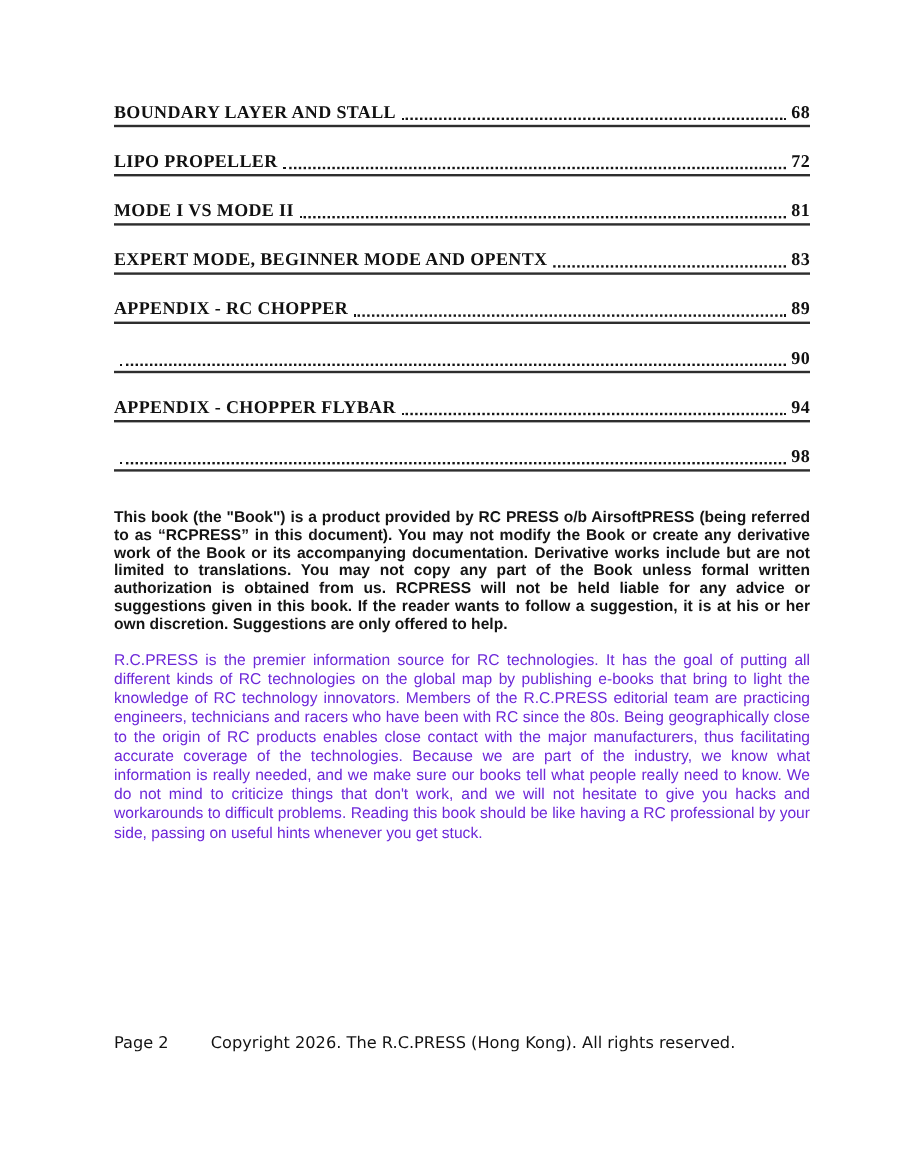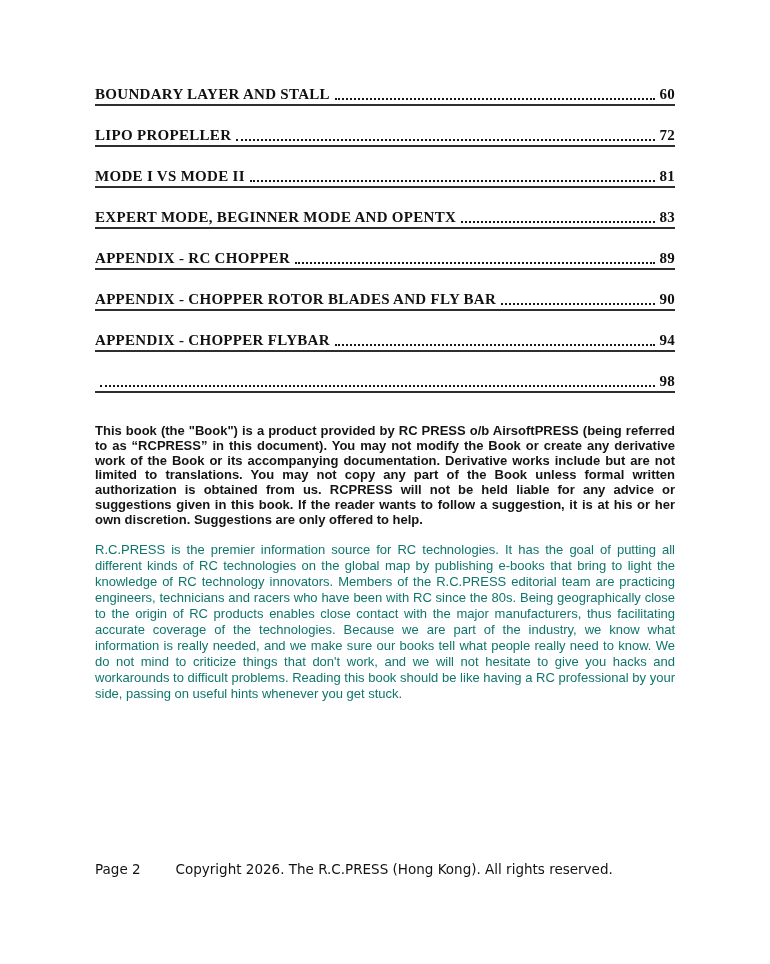--- a/index.html
+++ b/index.html
@@ -56,21 +56,21 @@
     font-size: 13px;
     line-height: 14.8px;
     font-weight: 700;
     color: #141414;
   }
   .para-about {
     margin-top: 14px;
     font-size: 13px;
     line-height: 16.1px;
     font-weight: 400;
-    color: #0f766e;
+    color: #6d28d9;
   }
 
   
   .footer {
     position: absolute;
     left: 95px;
     top: 861px;
     width: 580px;
     font-family: "DejaVu Sans", sans-serif;
     font-size: 13.5px;
@@ -85,21 +85,21 @@
 </head>
 <body>
 
 <div class="page">
   <div class="content">
 
     <div>
       <div class="toc-row">
         <span class="toc-title">BOUNDARY LAYER AND STALL</span>
           <span class="toc-leader"></span>
-          <span class="toc-page">60</span>
+          <span class="toc-page">68</span>
       </div>
       <div class="toc-row">
         <span class="toc-title">LIPO PROPELLER</span>
           <span class="toc-leader"></span>
           <span class="toc-page">72</span>
       </div>
       <div class="toc-row">
         <span class="toc-title">MODE I VS MODE II</span>
           <span class="toc-leader"></span>
           <span class="toc-page">81</span>
@@ -108,21 +108,20 @@
         <span class="toc-title">EXPERT MODE, BEGINNER MODE AND OPENTX</span>
           <span class="toc-leader"></span>
           <span class="toc-page">83</span>
       </div>
       <div class="toc-row">
         <span class="toc-title">APPENDIX - RC CHOPPER</span>
           <span class="toc-leader"></span>
           <span class="toc-page">89</span>
       </div>
       <div class="toc-row">
-        <span class="toc-title">APPENDIX - CHOPPER ROTOR BLADES AND FLY BAR</span>
           <span class="toc-leader"></span>
           <span class="toc-page">90</span>
       </div>
       <div class="toc-row">
         <span class="toc-title">APPENDIX - CHOPPER FLYBAR</span>
           <span class="toc-leader"></span>
           <span class="toc-page">94</span>
       </div>
       <div class="toc-row">
           <span class="toc-leader"></span>

